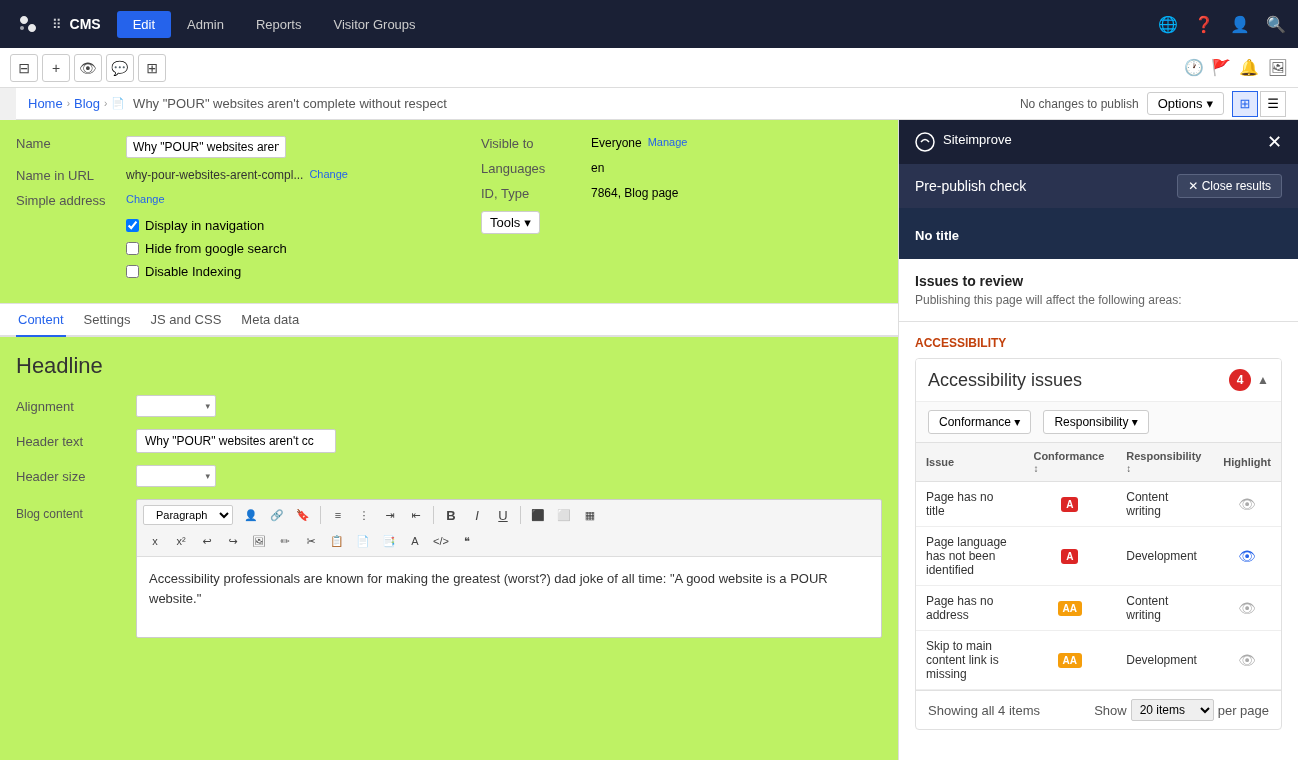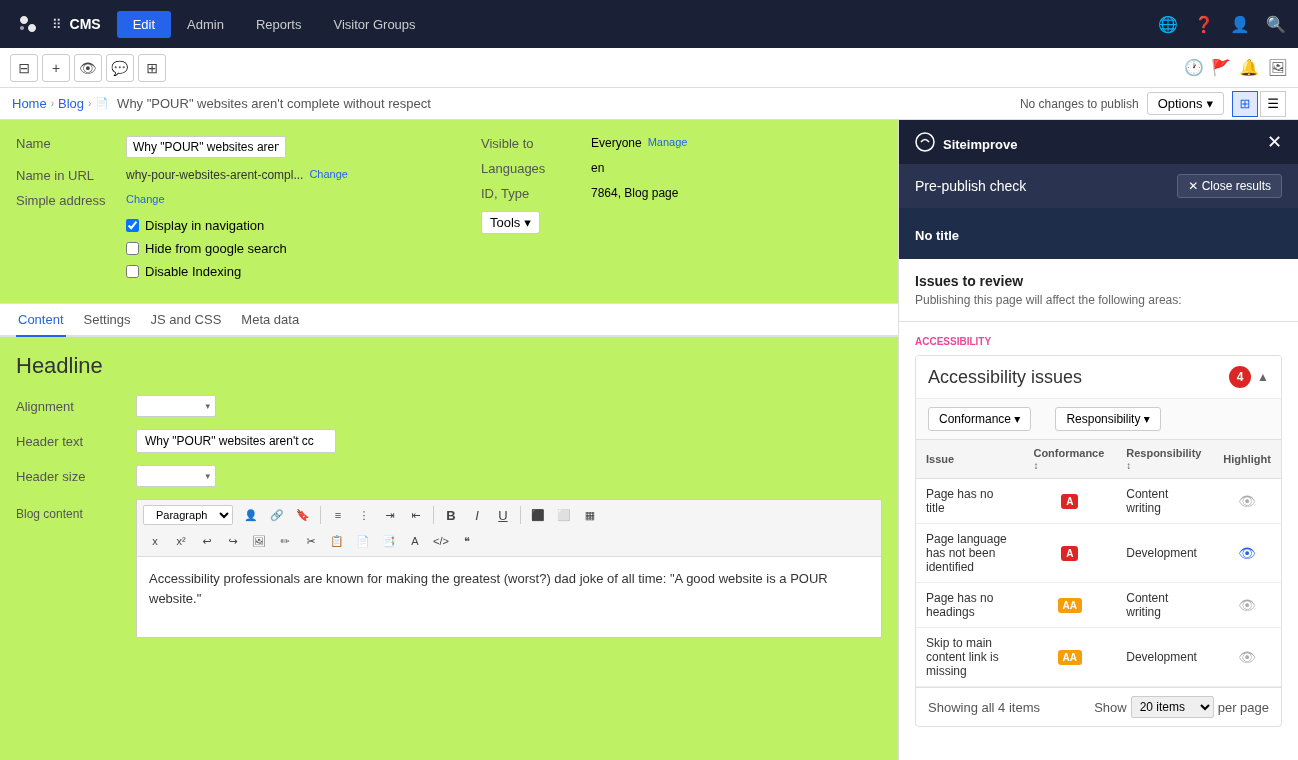--- a/index.html
+++ b/index.html
@@ -97,20 +97,21 @@
 
     
     .breadcrumb-bar {
       background: #fff;
       border-bottom: 1px solid #ddd;
       padding: 4px 12px;
       display: flex;
       align-items: center;
       justify-content: space-between;
       height: 32px;
+      margin-left: 16px;
     }
     .breadcrumb {
       display: flex;
       align-items: center;
       gap: 4px;
       font-size: 12px;
       color: #555;
     }
     .breadcrumb a { color: #2563eb; text-decoration: none; }
     .breadcrumb .sep { color: #999; font-size: 10px; }
@@ -347,24 +348,24 @@
     .siteimprove-header {
       background: #1a2035;
       color: #fff;
       padding: 12px 16px;
       display: flex;
       align-items: center;
       justify-content: space-between;
     }
     .siteimprove-logo {
       display: flex;
-      align-items: flex-end;
+      align-items: flex-start;
       gap: 8px;
       font-size: 16px;
-      font-weight: 700;
+      font-weight: 400;
     }
     .close-btn {
       background: none;
       border: none;
       color: #fff;
       cursor: pointer;
       font-size: 18px;
       line-height: 1;
     }
     .pre-publish-bar {
@@ -411,23 +412,23 @@
     .issues-subtitle {
       font-size: 12px;
       color: #666;
     }
     .accessibility-section {
       padding: 0 16px 16px;
       flex: 1;
       overflow-y: auto;
     }
     .accessibility-label {
-      font-size: 10px;
+      font-size: 12px;
       font-weight: bold;
-      color: #ec4899;
+      color: #c2410c;
       text-transform: uppercase;
       margin: 14px 0 8px;
     }
     .accessibility-card {
       border: 1px solid #e0e0e0;
       border-radius: 4px;
       overflow: hidden;
     }
     .card-header {
       padding: 10px 12px;
@@ -461,21 +462,21 @@
     .chevron-btn {
       background: none;
       border: none;
       cursor: pointer;
       color: #666;
       font-size: 12px;
     }
     .filter-row {
       padding: 8px 12px;
       display: flex;
-      gap: 24px;
+      gap: 12px;
       background: #fafafa;
       border-top: 1px solid #eee;
     }
     .filter-btn {
       border: 1px solid #ccc;
       background: #fff;
       padding: 4px 10px;
       border-radius: 3px;
       cursor: pointer;
       font-size: 12px;
@@ -811,21 +812,21 @@
     <td style="font-size:12px;color:#333;">Page language has not been identified</td>
     <td style="text-align:center;">
       <span style="background:#dc2626;color:#fff;font-size:10px;font-weight:bold;padding:2px 5px;border-radius:3px;">A</span>
     </td>
     <td style="font-size:12px;color:#333;">Development</td>
     <td style="text-align:center;">
       <span style="color:#2563eb;font-size:14px;cursor:pointer;">👁</span>
     </td>
   </tr>
               <tr>
-    <td style="font-size:12px;color:#333;">Page has no headings</td>
+    <td style="font-size:12px;color:#333;">Page has no address</td>
     <td style="text-align:center;">
       <span style="background:#f59e0b;color:#fff;font-size:10px;font-weight:bold;padding:2px 5px;border-radius:3px;">AA</span>
     </td>
     <td style="font-size:12px;color:#333;">Content writing</td>
     <td style="text-align:center;">
       <span style="color:#aaa;font-size:14px;cursor:pointer;">👁</span>
     </td>
   </tr>
               <tr>
     <td style="font-size:12px;color:#333;">Skip to main content link is missing</td>

